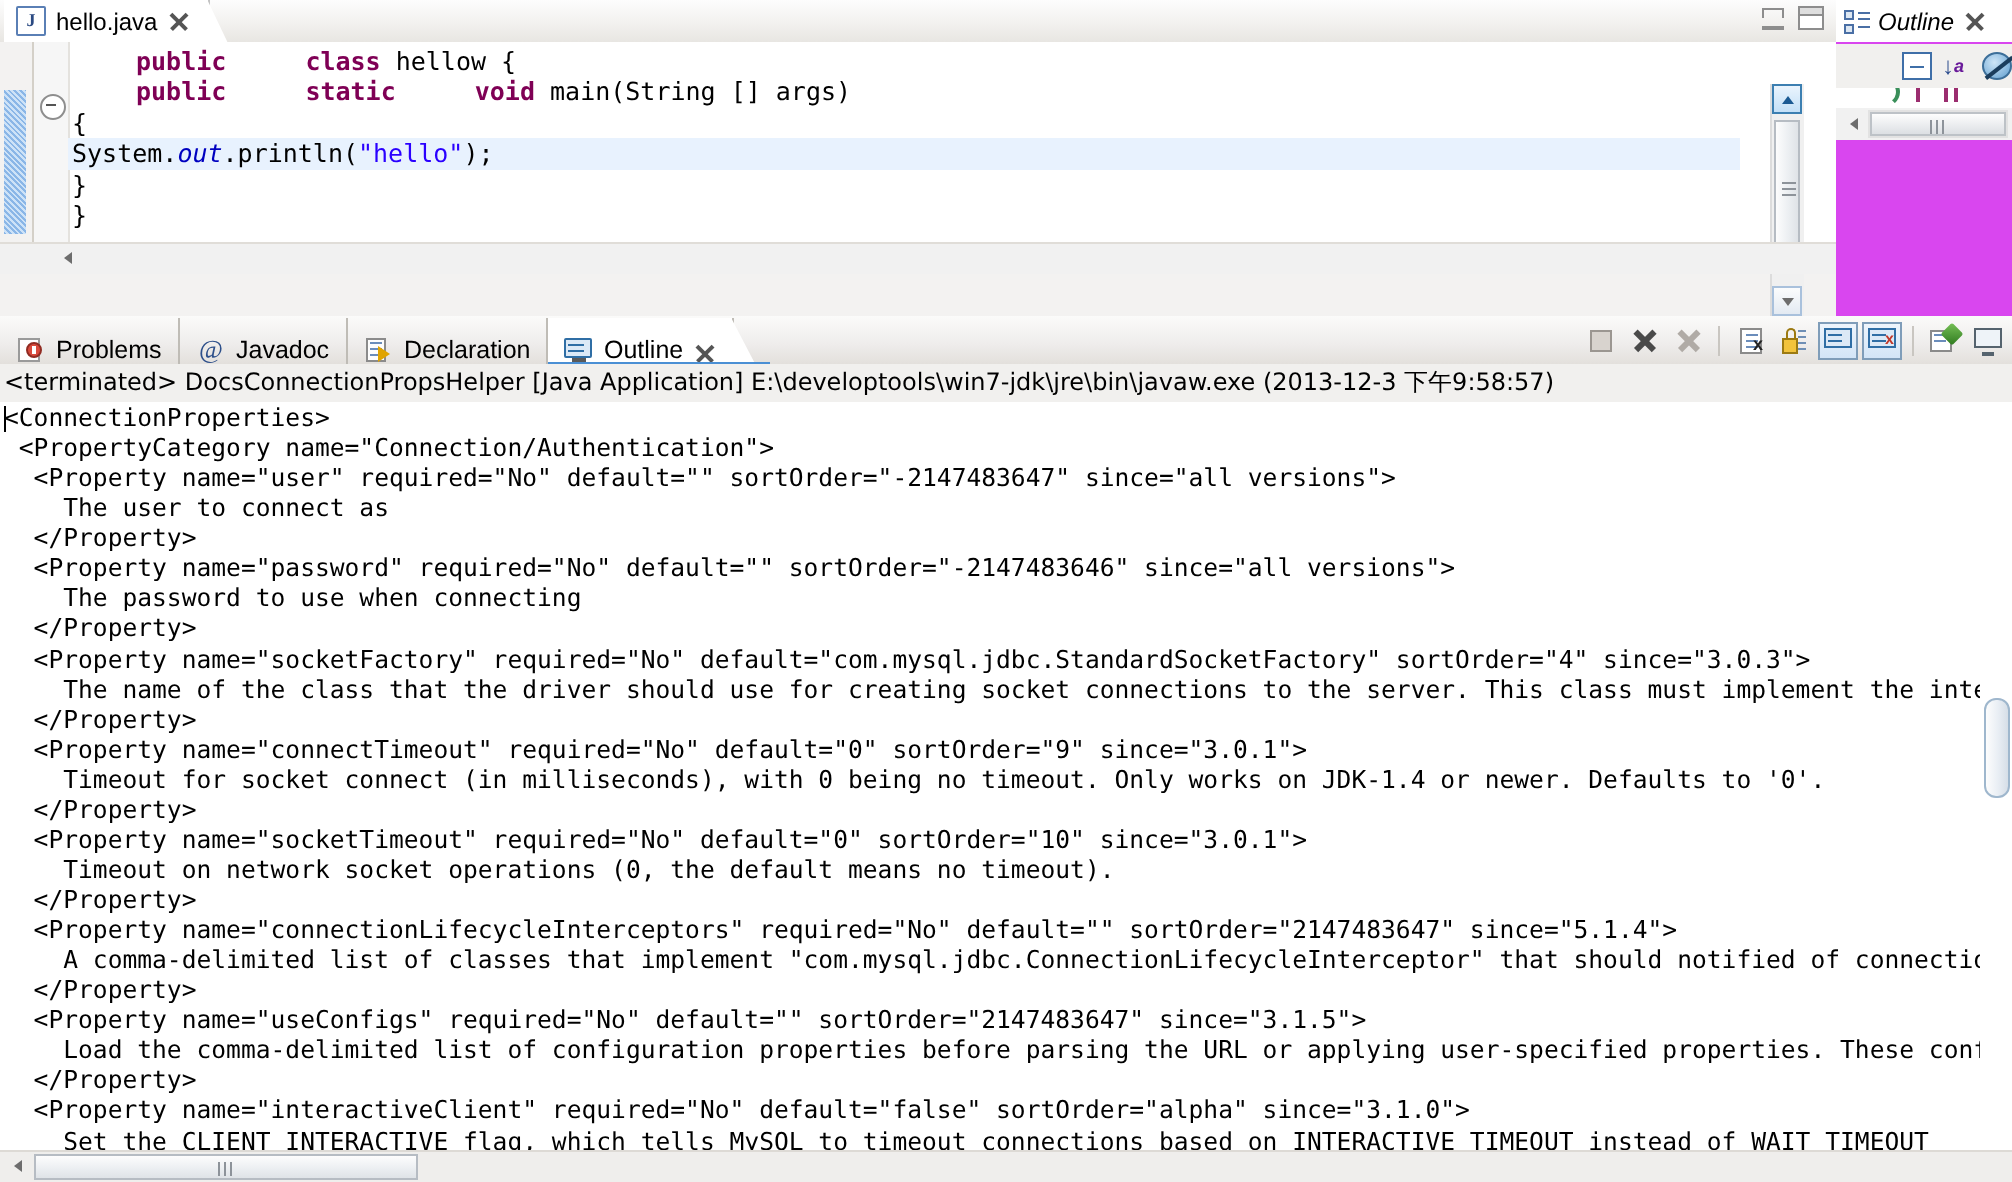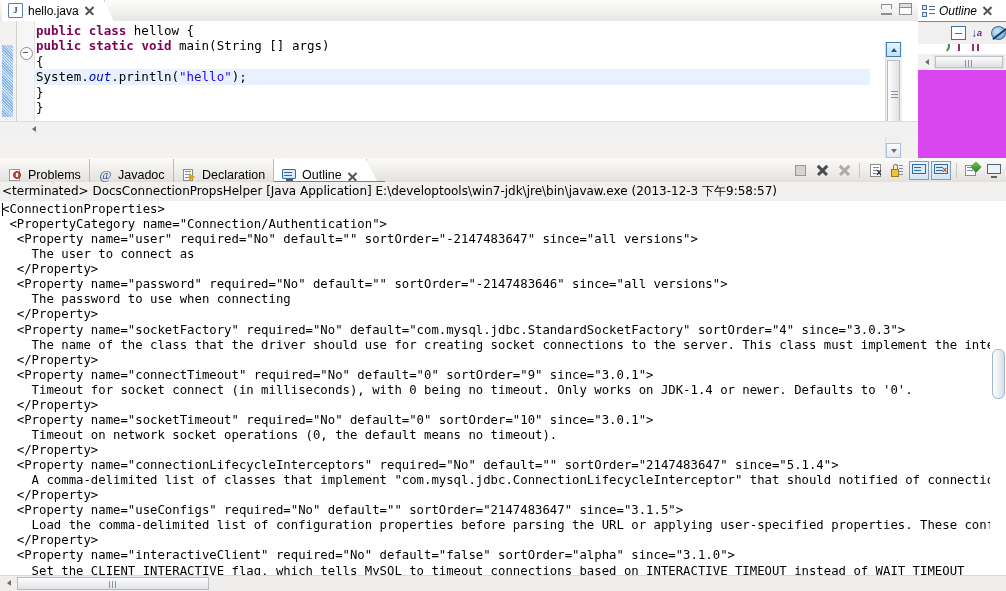--- a/index.html
+++ b/index.html
@@ -46,21 +46,21 @@
   .fold-marker{position:absolute;left:3px;top:26px;width:11px;height:11px;border:1px solid #8e8e8e;border-radius:50%;background:#fff;}
   .fold-marker:before{content:"";position:absolute;left:2px;top:4px;width:5px;height:1px;background:#555;}
   .occur-bar{position:absolute;left:2px;top:24px;width:11px;height:72px;
      background:repeating-linear-gradient(45deg,#8ab6e7 0 1px,#cde2f7 1px 2px);}
 
   .code{position:absolute;left:34px;top:2px;right:48px;
      font-family:"DejaVu Sans Mono","Liberation Mono",monospace;font-size:12.5px;line-height:15.4px;
      white-space:pre;color:#000;}
   .code .ln{height:15.4px;padding-left:2px;}
   .code .ln.hl{background:#e8f2fe;}
-  .kw{color:#7f0055;font-weight:bold;}
+  .kw{color:#7f0055;font-weight:bold;margin-left:32px;}
   .str{color:#2a00ff;}
   .fld{color:#0000c0;font-style:italic;}
 
   .esb-v{position:absolute;right:16px;top:21px;width:16px;height:116px;background:#f0f0f0;border-left:1px solid #dcdcdc;}
   .sb-arrow{position:absolute;left:0;width:15px;height:15px;background:linear-gradient(#fbfcfd,#e3eaf2);border:1px solid #a9c1dc;box-sizing:border-box;}
   .sb-arrow.top{top:0;border-color:#3c7fb1;background:linear-gradient(#eaf4fd,#c4e0f7);}
   .sb-arrow.bot{bottom:0;}
   .sb-arrow i{position:absolute;left:4px;top:5px;width:0;height:0;border-left:3.5px solid transparent;border-right:3.5px solid transparent;}
   .sb-arrow.top i{border-bottom:4px solid #1b5a93;}
   .sb-arrow.bot i{border-top:4px solid #6d6d6d;}

